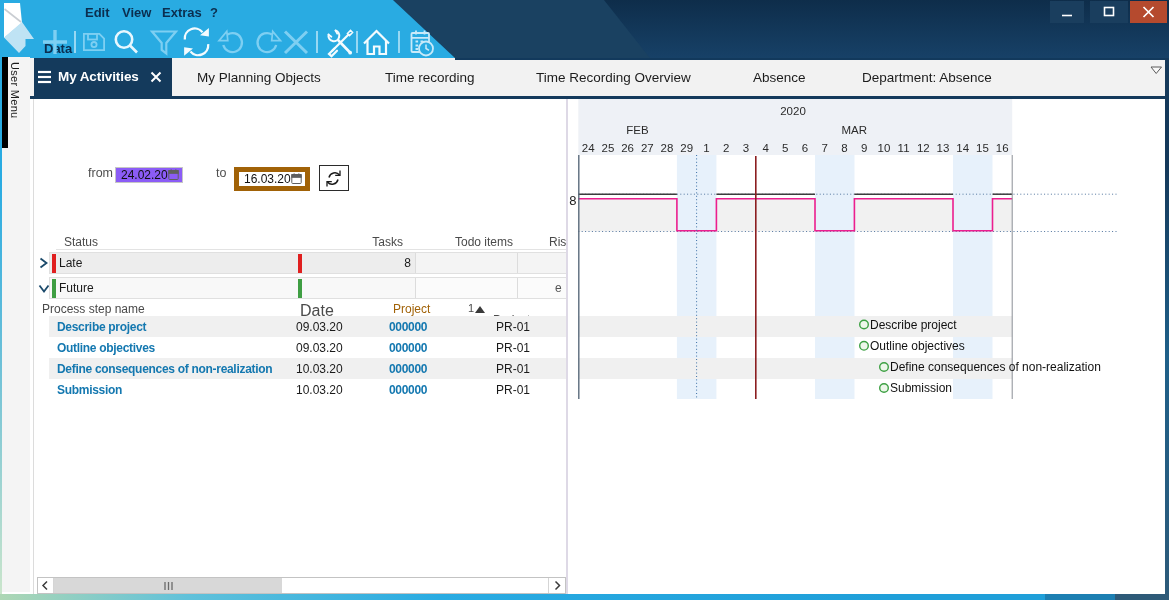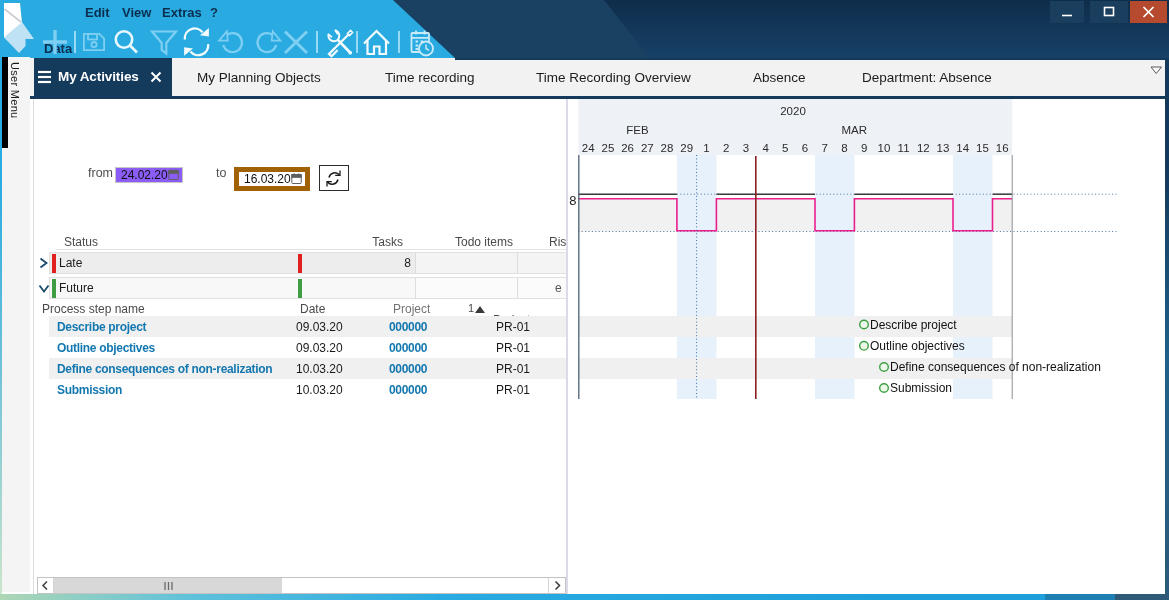--- a/index.html
+++ b/index.html
@@ -204,22 +204,22 @@
     <div class="abs" style="left:19px;top:178px;width:517px;height:20px;background:#f8f8f8;border:1px solid #e0e0e0;">
       <div class="abs" style="left:1.5px;top:0.5px;width:4px;height:19px;background:#3f9e43;"></div>
       <div class="abs" style="left:248px;top:0.5px;width:4px;height:19px;background:#3f9e43;"></div>
       <div class="abs" style="left:365px;top:0;width:102px;height:20px;background:#fbfbfb;border-left:1px solid #dcdcdc;"></div>
       <div class="abs" style="left:467px;top:0;width:50px;height:20px;background:#fbfbfb;border-left:1px solid #dcdcdc;"></div>
       <div class="abs" style="left:9px;top:3px;font-size:12px;color:#1a1a1a;">Future</div>
       <div class="abs" style="left:505px;top:3px;font-size:12px;color:#555;">e</div>
     </div>
 
     <div class="abs" style="left:12px;top:203px;font-size:12px;color:#4a4a4a;">Process step name</div>
-    <div class="abs" style="left:270px;top:203px;font-size:12px;color:#4a4a4a;">Date</div>
-    <div class="abs" style="left:363px;top:203px;font-size:12px;color:#737373;">Project</div>
+    <div class="abs" style="left:270px;top:203px;font-size:16px;color:#4a4a4a;">Date</div>
+    <div class="abs" style="left:363px;top:203px;font-size:12px;color:#a16207;">Project</div>
     <div class="abs" style="left:438px;top:203px;font-size:11px;color:#4a4a4a;">1</div>
     <svg class="abs" style="left:445px;top:207px;" width="10" height="8">
         <polygon points="5,0 10,7 0,7" fill="#3a3a3a"></polygon>
       </svg>
     <div class="abs" style="left:463px;top:214px;font-size:12px;color:#4a4a4a;">Project name</div>
 
     <div class="abs" style="left:19px;top:217px;width:518px;height:21px;background:#f0f0f0;"></div>
     <div class="abs" style="left:19px;top:259px;width:518px;height:21px;background:#f0f0f0;"></div>
     <div class="abs" style="left:27px;top:221px;font-size:12px;font-weight:700;color:#1478b0;letter-spacing:-0.3px;">Describe project</div>
     <div class="abs" style="left:266px;top:221px;font-size:12px;color:#1a1a1a;">09.03.20</div>

